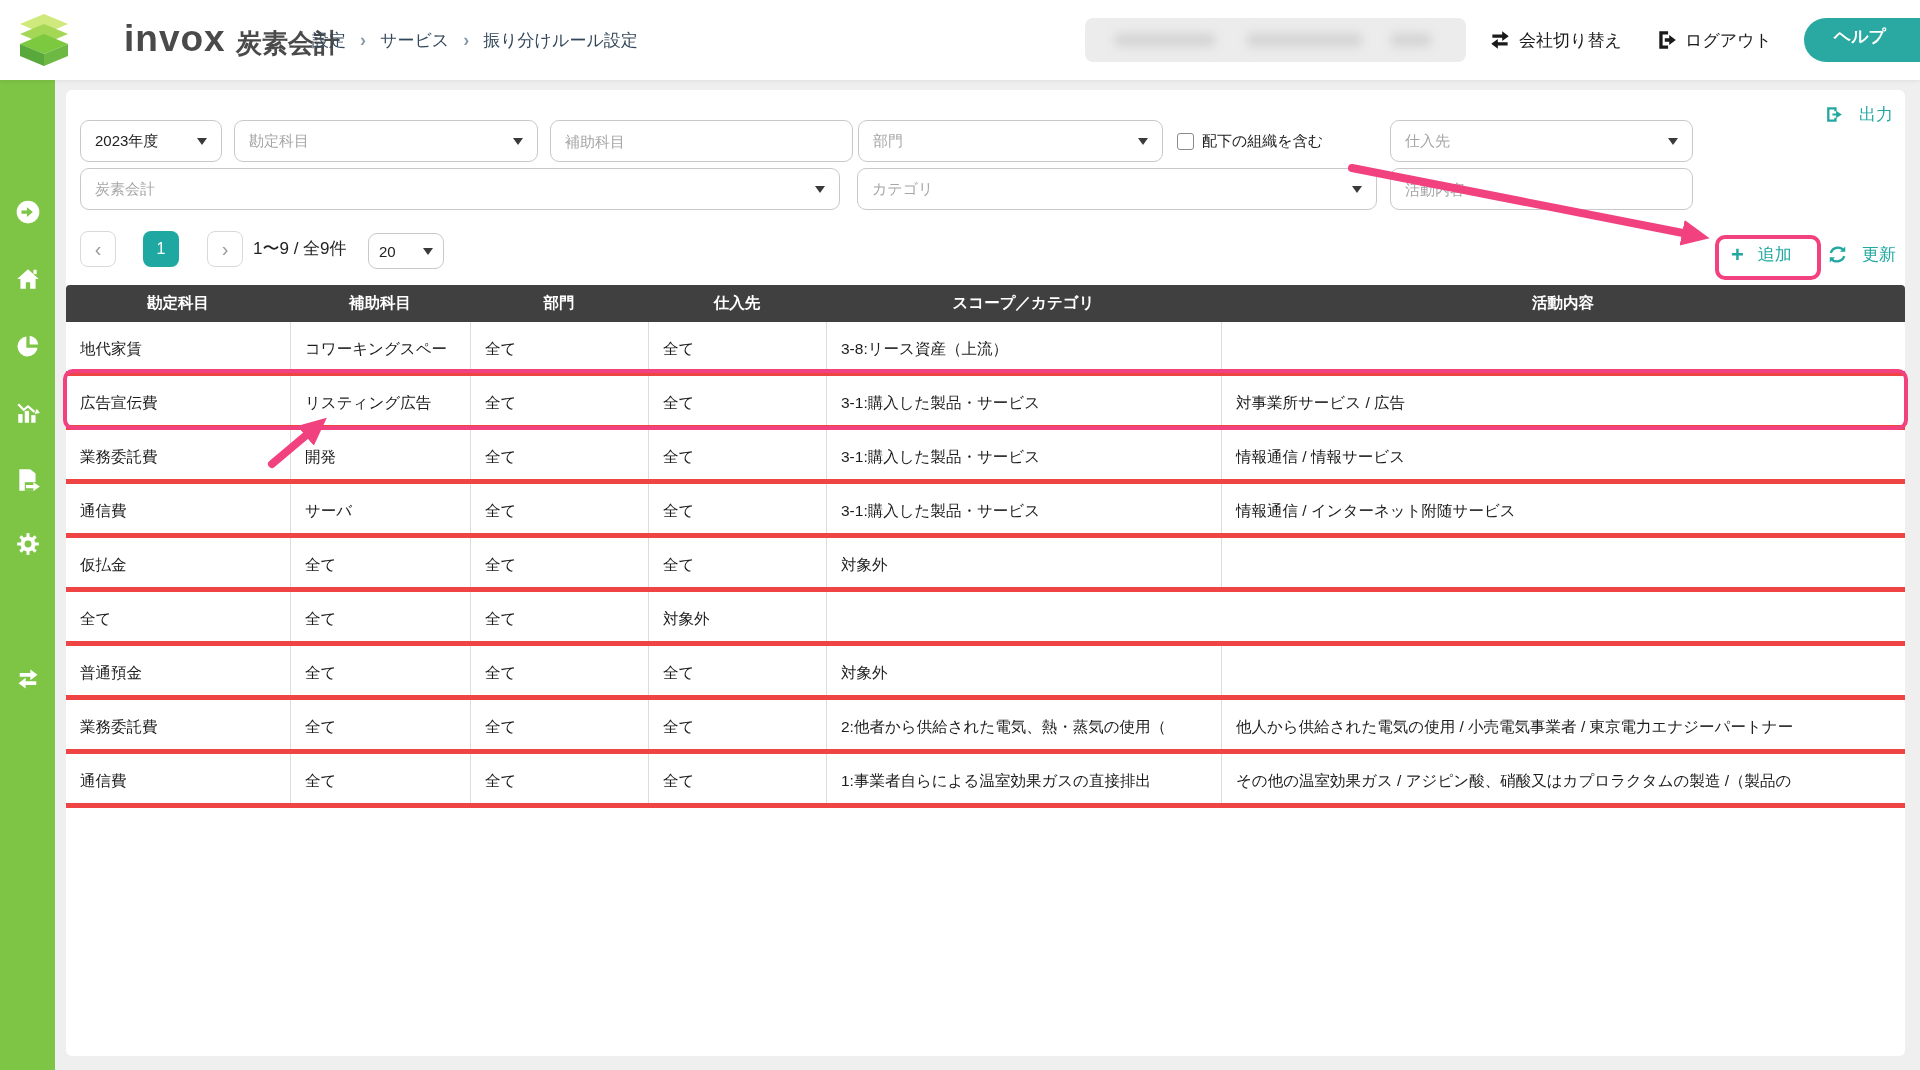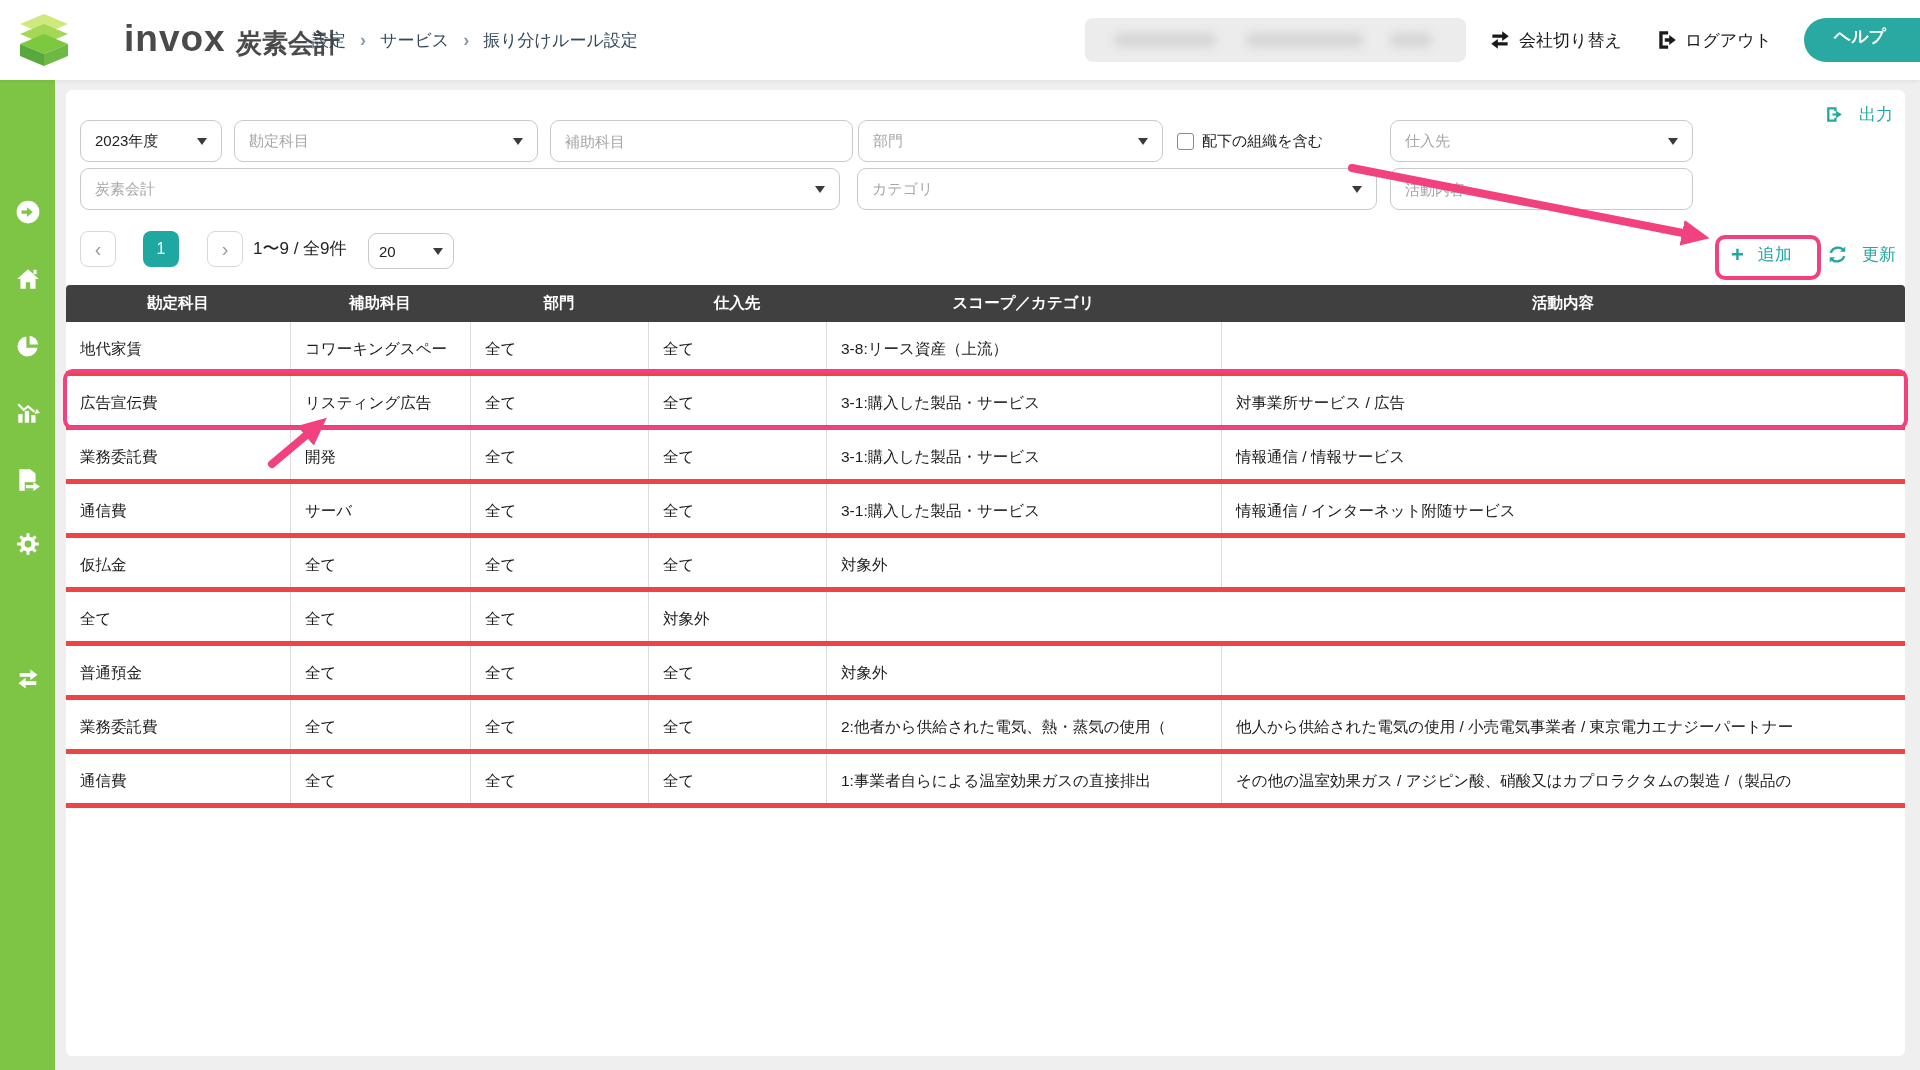--- a/index.html
+++ b/index.html
@@ -205,21 +205,21 @@
   </div>
 
   <div class="pg-btn" style="left:80px;">
     <span>‹</span>
   </div>
   <div class="pg-cur">1</div>
   <div class="pg-btn" style="left:207px;">
     <span>›</span>
   </div>
   <div class="pg-count">1〜9 / 全9件</div>
-  <div class="sel" style="left:368px;top:233px;width:86px;height:36px;padding:0 10px;">
+  <div class="sel" style="left:368px;top:233px;width:76px;height:36px;padding:0 10px;">
     <span>20</span>
     <span class="caret"></span>
   </div>
 
   <div class="tool-link" style="left:1731px;top:243px;">
     <span class="plus">+</span>
     <span>追加</span>
   </div>
   <div class="tool-link" style="left:1827px;top:243px;">
     <svg width="21" height="21" viewBox="0 0 20 20">

